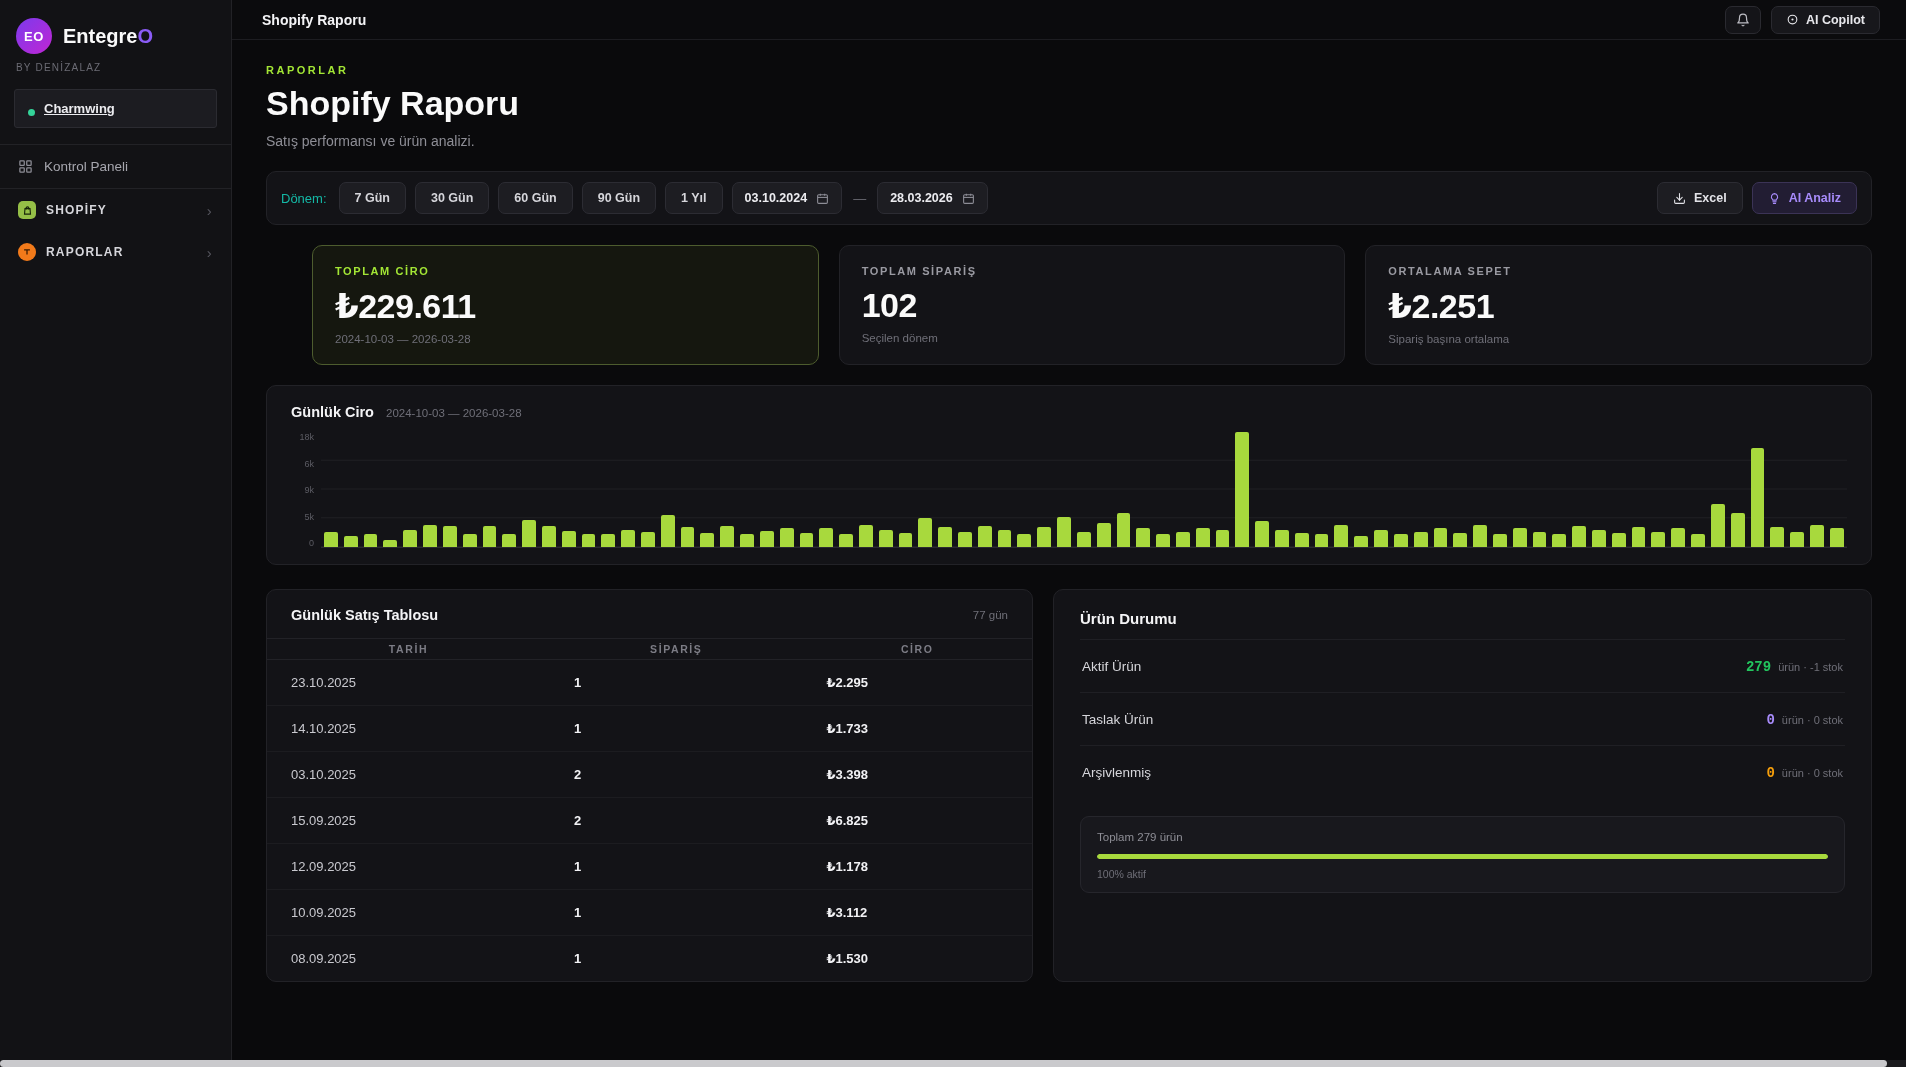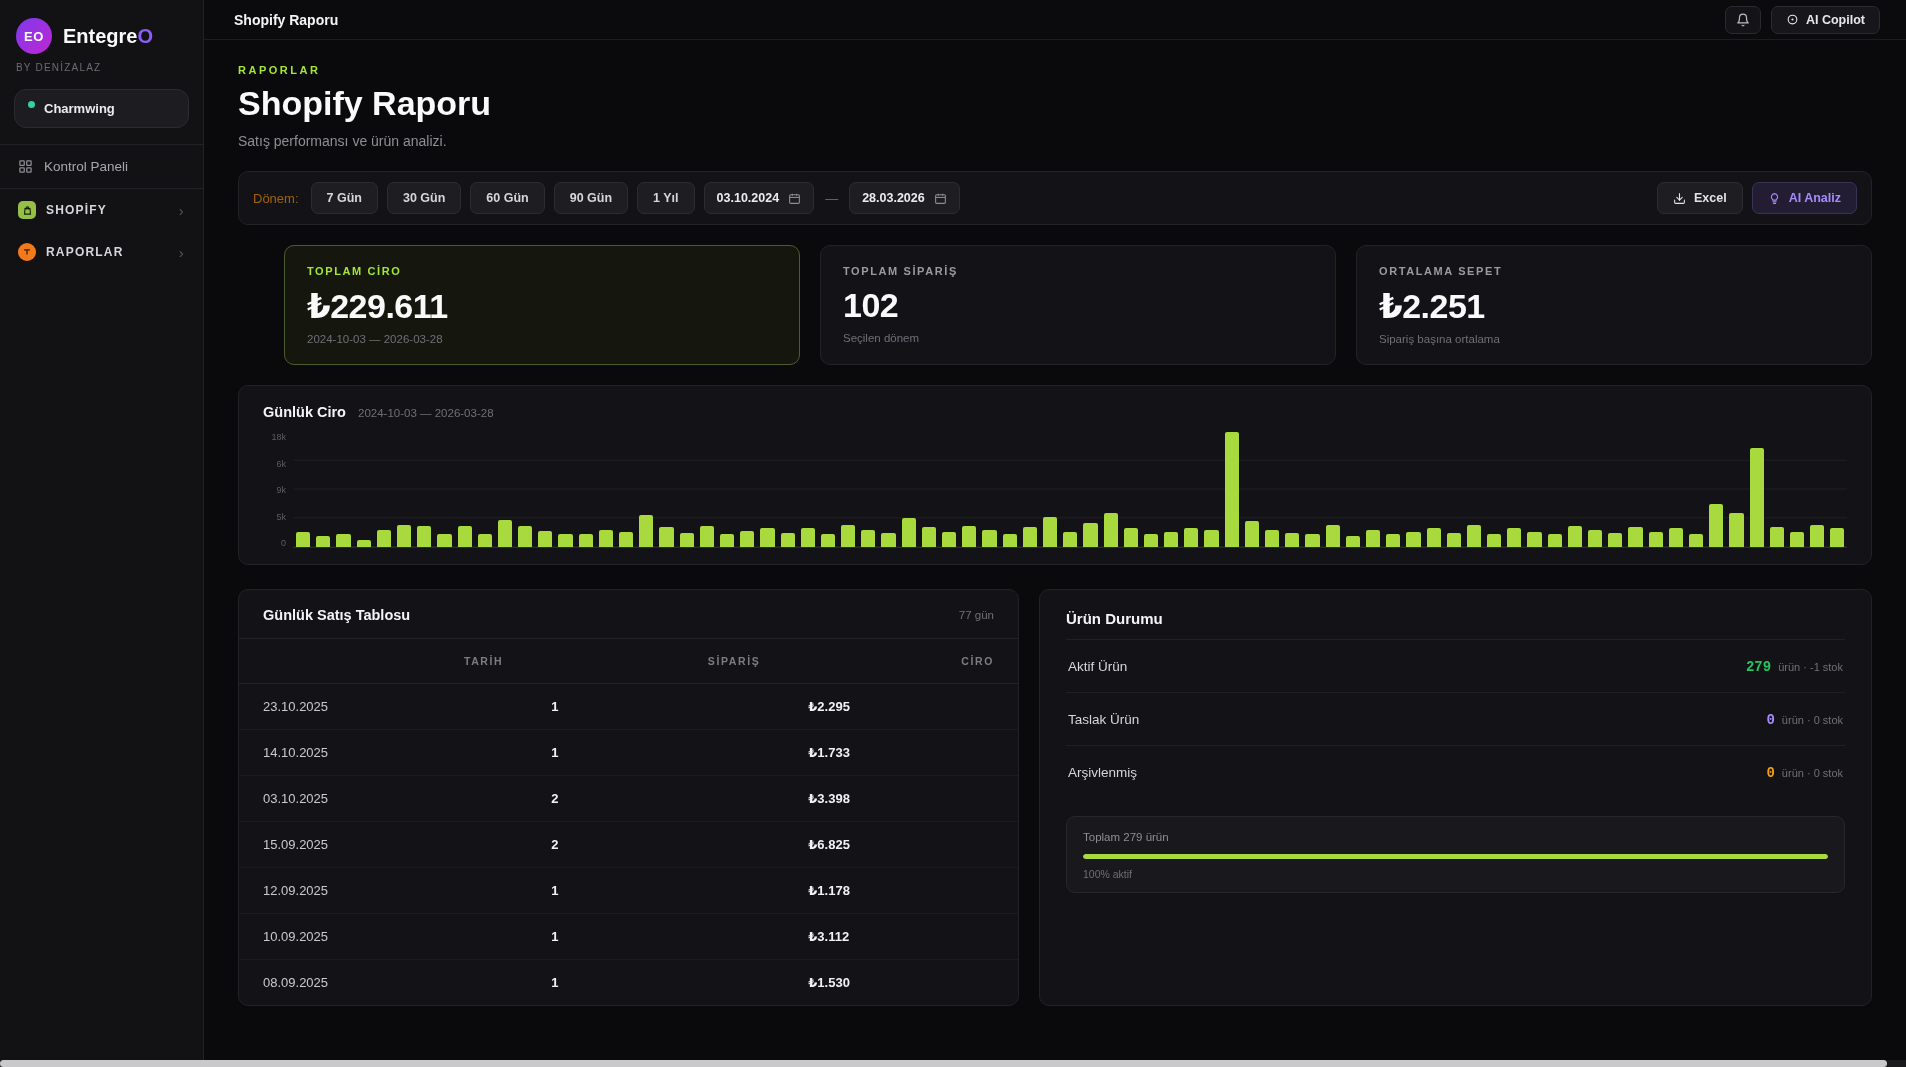--- a/index.html
+++ b/index.html
@@ -5,27 +5,27 @@
   * { margin:0; padding:0; box-sizing:border-box; }
   html,body { width:1906px; height:1067px; }
   body {
     background:#0a0a0c; color:#e8e8ec;
     font-family:"Liberation Sans","DejaVu Sans",sans-serif;
     display:flex; overflow:hidden; position:relative;
   }
   button { font-family:inherit; cursor:pointer; }
 
   
-  .sidebar { width:204px; flex-shrink:0; background:#121215; border-right:1px solid #222226; display:flex; flex-direction:column; }
+  .sidebar { width:232px; flex-shrink:0; background:#121215; border-right:1px solid #222226; display:flex; flex-direction:column; }
   .logo-row { display:flex; align-items:center; gap:11px; padding:18px 18px 4px 16px; }
   .logo-badge { width:36px; height:36px; border-radius:50%; background:linear-gradient(135deg,#7c3aed,#c026d3); display:flex; align-items:center; justify-content:center; font-weight:bold; font-size:13px; color:#fff; letter-spacing:.5px; }
   .brand { font-size:20px; font-weight:bold; color:#fafafa; }
   .brand .accent { color:#8b5cf6; }
   .byline { font-size:10px; color:#6b6b74; letter-spacing:1.2px; padding:4px 16px 14px; }
-  .store-chip { margin:2px 14px 16px; background:#1c1c21; border:1px solid #2b2b31; border-radius:12px; padding:11px 13px; display:flex; align-items:flex-start; gap:9px; font-size:13px; font-weight:bold; color:#ececf0; }
+  .store-chip { margin:2px 14px 16px; background:#1c1c21; border:1px solid #2b2b31; border-radius:3px; padding:11px 13px; display:flex; align-items:flex-end; gap:9px; font-size:13px; font-weight:bold; color:#ececf0;text-decoration:underline; }
   .store-dot { width:7px; height:7px; border-radius:50%; background:#34d399; flex-shrink:0; }
   .side-divider { height:1px; background:#222226; }
   .nav-item { display:flex; align-items:center; gap:11px; padding:14px 18px; font-size:13.5px; color:#a6a6ae; }
   .nav-item svg { color:#8d8d96; }
   .nav-section { display:flex; align-items:center; gap:10px; padding:12px 18px; font-size:12px; font-weight:bold; letter-spacing:1.2px; color:#d6d6db; }
   .chev { margin-left:auto; color:#55555e; font-size:15px; font-weight:normal; }
   .mini-icon { width:18px; height:18px; border-radius:5px; display:flex; align-items:center; justify-content:center; flex-shrink:0; }
   .mini-icon.shopify { background:#95bf47; }
   .mini-icon.trendyol { background:#f27a1a; border-radius:50%; }
 
@@ -37,21 +37,21 @@
   .icon-btn { width:36px; height:28px; border:1px solid #2a2a30; border-radius:7px; background:#141418; display:flex; align-items:center; justify-content:center; color:#bcbcc3; }
   .copilot-btn { display:flex; align-items:center; gap:7px; border:1px solid #2a2a30; border-radius:7px; background:#17171b; padding:6px 14px; font-size:12.5px; font-weight:bold; color:#e8e8ec; }
 
   .content { flex:1; padding:24px 34px 0; overflow:hidden; }
   .eyebrow { color:#a3e635; font-size:11px; font-weight:bold; letter-spacing:2.5px; }
   .page-title { font-size:34px; font-weight:bold; color:#fafafa; margin:8px 0 10px; }
   .page-sub { color:#8e8e96; font-size:14px; margin-bottom:22px; }
 
   
   .filter-bar { display:flex; align-items:center; gap:9px; background:#131317; border:1px solid #222227; border-radius:10px; padding:10px 14px; margin-bottom:20px; }
-  .filter-label { color:#a16207; font-size:13px; margin-right:3px; }
+  .filter-label { color:#14b8a6; font-size:13px; margin-right:3px; }
   .range-btn { background:#1d1d22; border:1px solid #2c2c33; color:#d6d6db; font-size:12.5px; font-weight:bold; border-radius:7px; padding:8px 15px; }
   .date-input { display:flex; align-items:center; gap:9px; background:#1d1d22; border:1px solid #2c2c33; border-radius:7px; padding:8px 12px; font-size:12.5px; font-weight:bold; color:#ececf0; }
   .date-input svg { color:#8d8d96; }
   .date-sep { color:#6b6b74; font-size:13px; margin:0 2px; }
   .filter-spacer { flex:1; }
   .excel-btn { display:flex; align-items:center; gap:8px; background:#1d1d22; border:1px solid #2c2c33; color:#e2e2e7; font-size:12.5px; font-weight:bold; border-radius:7px; padding:8px 15px; }
   .ai-btn { display:flex; align-items:center; gap:8px; background:#221d33; border:1px solid #3b3356; color:#a78bfa; font-size:12.5px; font-weight:bold; border-radius:7px; padding:8px 15px;justify-content:center; }
 
   
   .stats-row { display:flex; gap:20px; margin-bottom:20px;padding-left:46px; }
@@ -74,21 +74,21 @@
           background-size:100% 25%; }
   .bar { flex:1 1 0; margin:0 3px; background:#a8d93d; border-radius:2px 2px 0 0; min-height:2px; }
 
   
   .bottom-row { display:flex; gap:20px; align-items:stretch; }
   .table-card { flex:1; background:#131317; border:1px solid #222227; border-radius:10px; overflow:hidden; }
   .table-head-row { display:flex; align-items:center; justify-content:space-between; padding:17px 24px 15px; }
   .card-title { font-size:14.5px; font-weight:bold; color:#f4f4f6; }
   .table-badge { font-size:11.5px; color:#6f6f78; }
   table { width:100%; border-collapse:collapse; }
-  th { text-align:right; font-size:10.5px; letter-spacing:1.6px; color:#7c7c85; font-weight:bold; padding:16px 24px; border-top:1px solid #222227; border-bottom:1px solid #222227; }
+  th { text-align:center; font-size:10.5px; letter-spacing:1.6px; color:#7c7c85; font-weight:bold; padding:4px 24px; border-top:1px solid #222227; border-bottom:1px solid #222227; }
   th:nth-child(1){ width:37%; } th:nth-child(2){ width:33%; } th:nth-child(3){ width:30%; }
   td { padding:15px 24px; font-size:13px; border-bottom:1px solid #1c1c20; }
   td.c-date { color:#c9c9cf; }
   td.c-num { font-weight:bold; color:#f2f2f5; }
   tr:last-child td { border-bottom:none; }
 
   .product-card { flex:1; background:#131317; border:1px solid #222227; border-radius:10px; padding:20px 26px; }
   .product-title { font-size:15px; font-weight:bold; color:#f4f4f6; margin-bottom:12px; }
   .product-row { display:flex; align-items:center; justify-content:space-between; padding:17px 2px; border-top:1px solid #1f1f24; }
   .product-label { font-size:13.5px; color:#d6d6db; }

